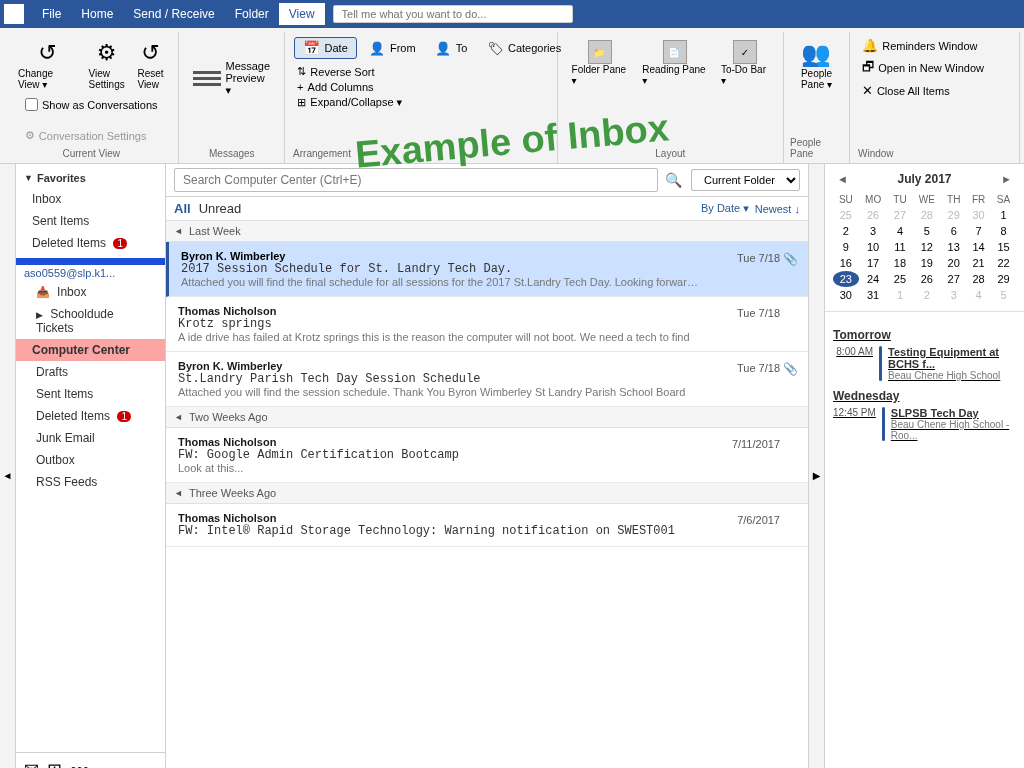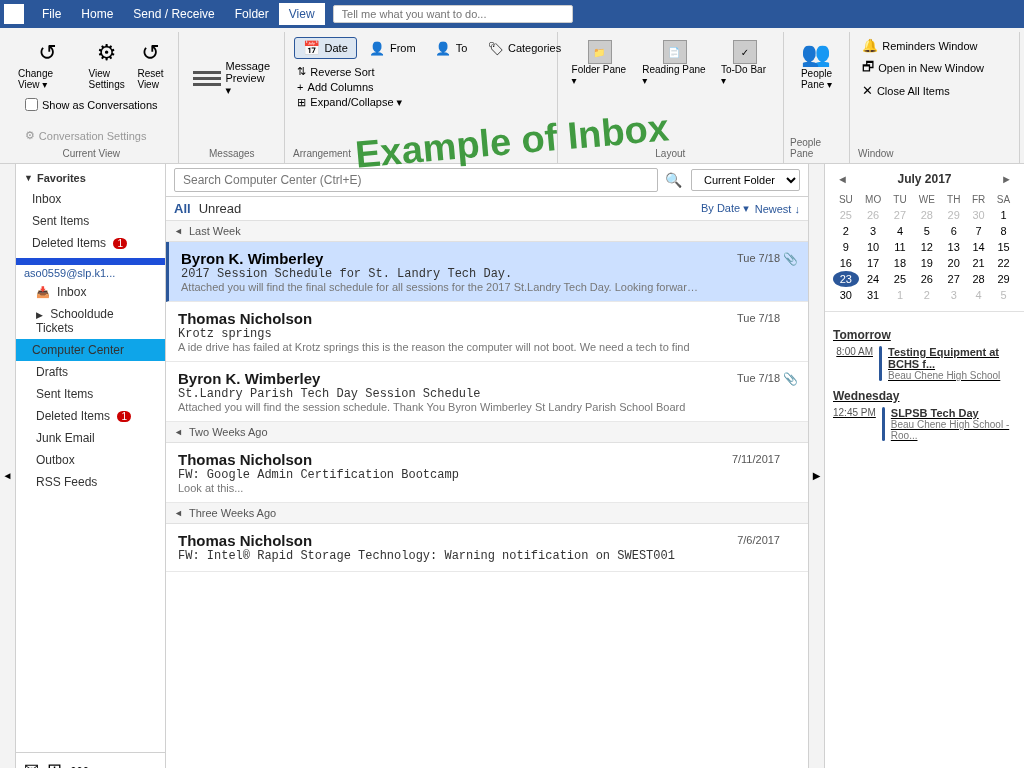--- a/index.html
+++ b/index.html
@@ -31,21 +31,21 @@
     
     .main-layout { display: flex; height: calc(768px - 28px - 95px - 22px); }
 
     
     .nav-pane { width: 150px; background: #fff; border-right: 1px solid #d0d0d0; display: flex; flex-direction: column; overflow: hidden; }
     .nav-collapse { width: 16px; background: #f3f3f3; border-right: 1px solid #d0d0d0; cursor: pointer; display: flex; align-items: center; justify-content: center; font-size: 10px; }
     .nav-section { padding: 4px 0; }
     .nav-header { padding: 4px 8px; font-size: 11px; font-weight: bold; color: #333; cursor: pointer; display: flex; align-items: center; }
     .nav-header::before { content: '▼'; font-size: 9px; margin-right: 4px; }
     .nav-item { padding: 4px 16px; font-size: 12px; color: #333; cursor: pointer; }
-    .nav-item.selected { background: #0ea5e9; font-weight: normal; }
+    .nav-item.selected { background: #fca5a5; font-weight: bold; }
     .nav-badge { background: #cc0000; color: white; border-radius: 8px; padding: 0 4px; font-size: 10px; margin-left: 4px; }
     .nav-account { padding: 2px 8px; font-size: 11px; color: #2b579a; white-space: nowrap; overflow: hidden; text-overflow: ellipsis; border-top: 7px solid #1d4ed8; }
     .nav-sub { padding: 4px 20px; font-size: 12px; color: #333; cursor: pointer; }
     .nav-bottom { display: flex; align-items: center; padding: 6px 8px; border-top: 1px solid #d0d0d0; margin-top: auto; gap: 8px; }
     .nav-bottom-icon { font-size: 18px; cursor: pointer; }
 
     
     .content-area { flex: 1; display: flex; flex-direction: column; background: #fff; }
 
     
@@ -61,21 +61,21 @@
     .filter-right { margin-left: auto; display: flex; align-items: center; gap: 6px; font-size: 11px; color: #555; }
     .filter-right .sort-btn { cursor: pointer; color: #2b579a; }
 
     
     .email-list { flex: 1; overflow-y: auto; background: #fff; }
     .group-header { padding: 4px 8px; font-size: 11px; color: #555; background: #f5f5f5; border-bottom: 1px solid #e0e0e0; display: flex; align-items: center; }
     .group-header::before { content: '◄'; font-size: 9px; margin-right: 6px; }
     .email-item { padding: 8px 12px; border-bottom: 1px solid #e8e8e8; cursor: pointer; position: relative; }
     .email-item.selected { background: #cce0ff; border-left: 3px solid #2b579a; }
     .email-item.selected .email-from { color: #000; font-weight: bold; }
-    .email-from { font-size: 15px; font-weight: bold; color: #1a1a1a; }
+    .email-from { font-size: 11px; font-weight: bold; color: #1a1a1a; }
     .email-subject { font-size: 12px; color: #333; font-family: Liberation Mono, monospace; }
     .email-preview { font-size: 11px; color: #777; white-space: nowrap; overflow: hidden; text-overflow: ellipsis; max-width: 520px; }
     .email-date { position: absolute; right: 28px; top: 10px; font-size: 11px; color: #555; }
     .email-attachment { position: absolute; right: 10px; top: 10px; color: #555; }
 
     
     .right-panel { width: 200px; background: #fff; border-left: 1px solid #d0d0d0; display: flex; flex-direction: column; overflow: hidden; }
     .right-collapse { width: 16px; background: #f3f3f3; border-left: 1px solid #d0d0d0; cursor: pointer; display: flex; align-items: center; justify-content: center; font-size: 10px; }
 
     

